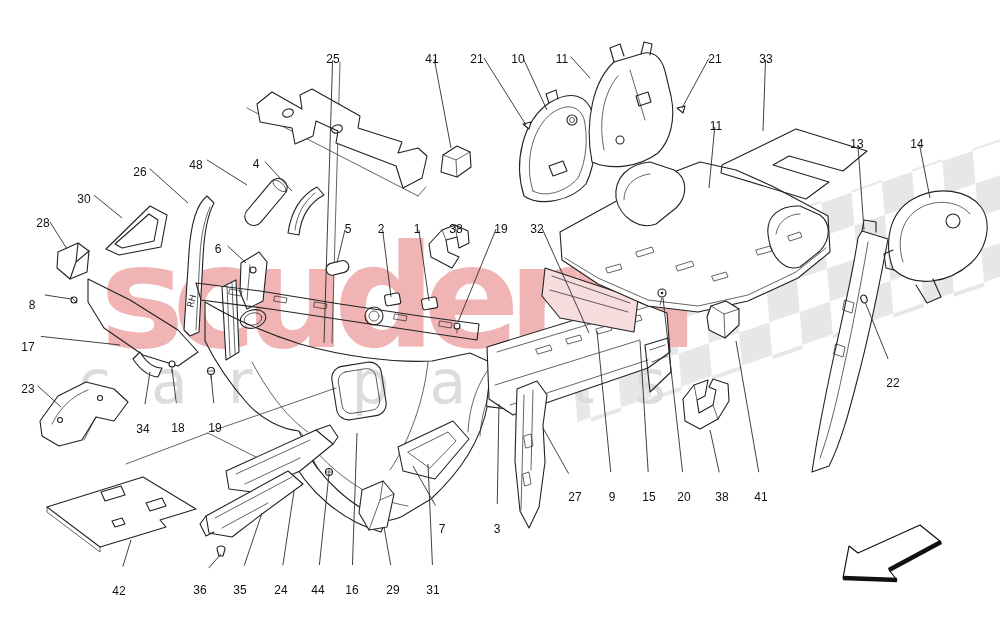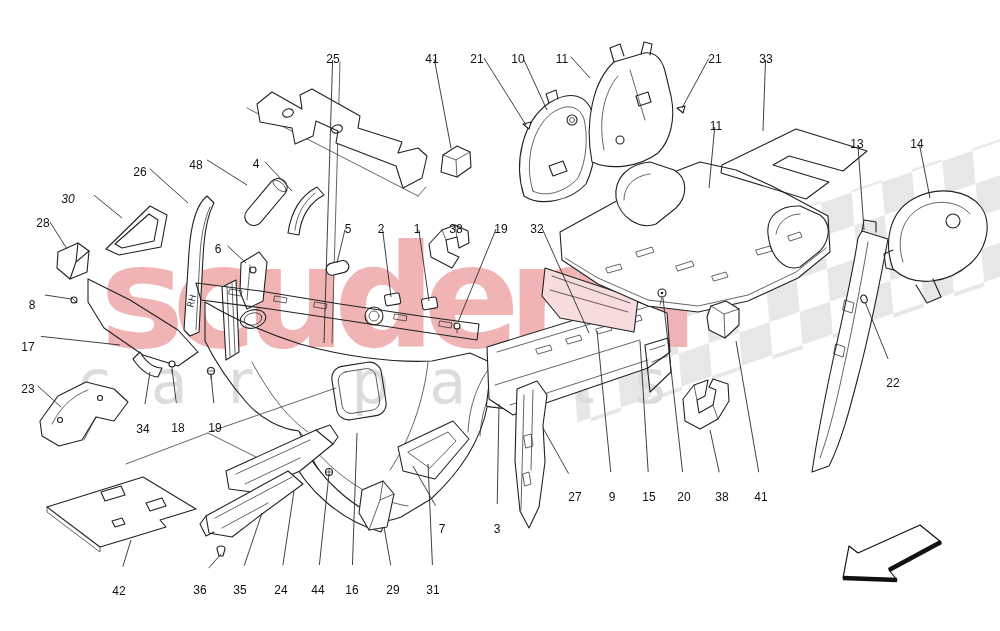--- a/index.html
+++ b/index.html
@@ -330,21 +330,21 @@
       <div class="callout" style="left: 518px; top: 47px;">10</div>
       <div class="callout" style="left: 562px; top: 47px;">11</div>
       <div class="callout" style="left: 715px; top: 47px;">21</div>
       <div class="callout" style="left: 766px; top: 47px;">33</div>
       <div class="callout" style="left: 716px; top: 114px;">11</div>
       <div class="callout" style="left: 857px; top: 132px;">13</div>
       <div class="callout" style="left: 917px; top: 132px;">14</div>
       <div class="callout" style="left: 140px; top: 160px;">26</div>
       <div class="callout" style="left: 196px; top: 153px;">48</div>
       <div class="callout" style="left: 256px; top: 152px;">4</div>
-      <div class="callout" style="left: 68px; top: 187px; font-style: italic;">30</div>
+      <div class="callout" style="left: 84px; top: 187px;">30</div>
       <div class="callout" style="left: 43px; top: 211px;">28</div>
       <div class="callout" style="left: 348px; top: 217px;">5</div>
       <div class="callout" style="left: 381px; top: 217px;">2</div>
       <div class="callout" style="left: 417px; top: 217px;">1</div>
       <div class="callout" style="left: 456px; top: 217px;">38</div>
       <div class="callout" style="left: 501px; top: 217px;">19</div>
       <div class="callout" style="left: 537px; top: 217px;">32</div>
       <div class="callout" style="left: 218px; top: 237px;">6</div>
       <div class="callout" style="left: 32px; top: 293px;">8</div>
       <div class="callout" style="left: 28px; top: 335px;">17</div>

